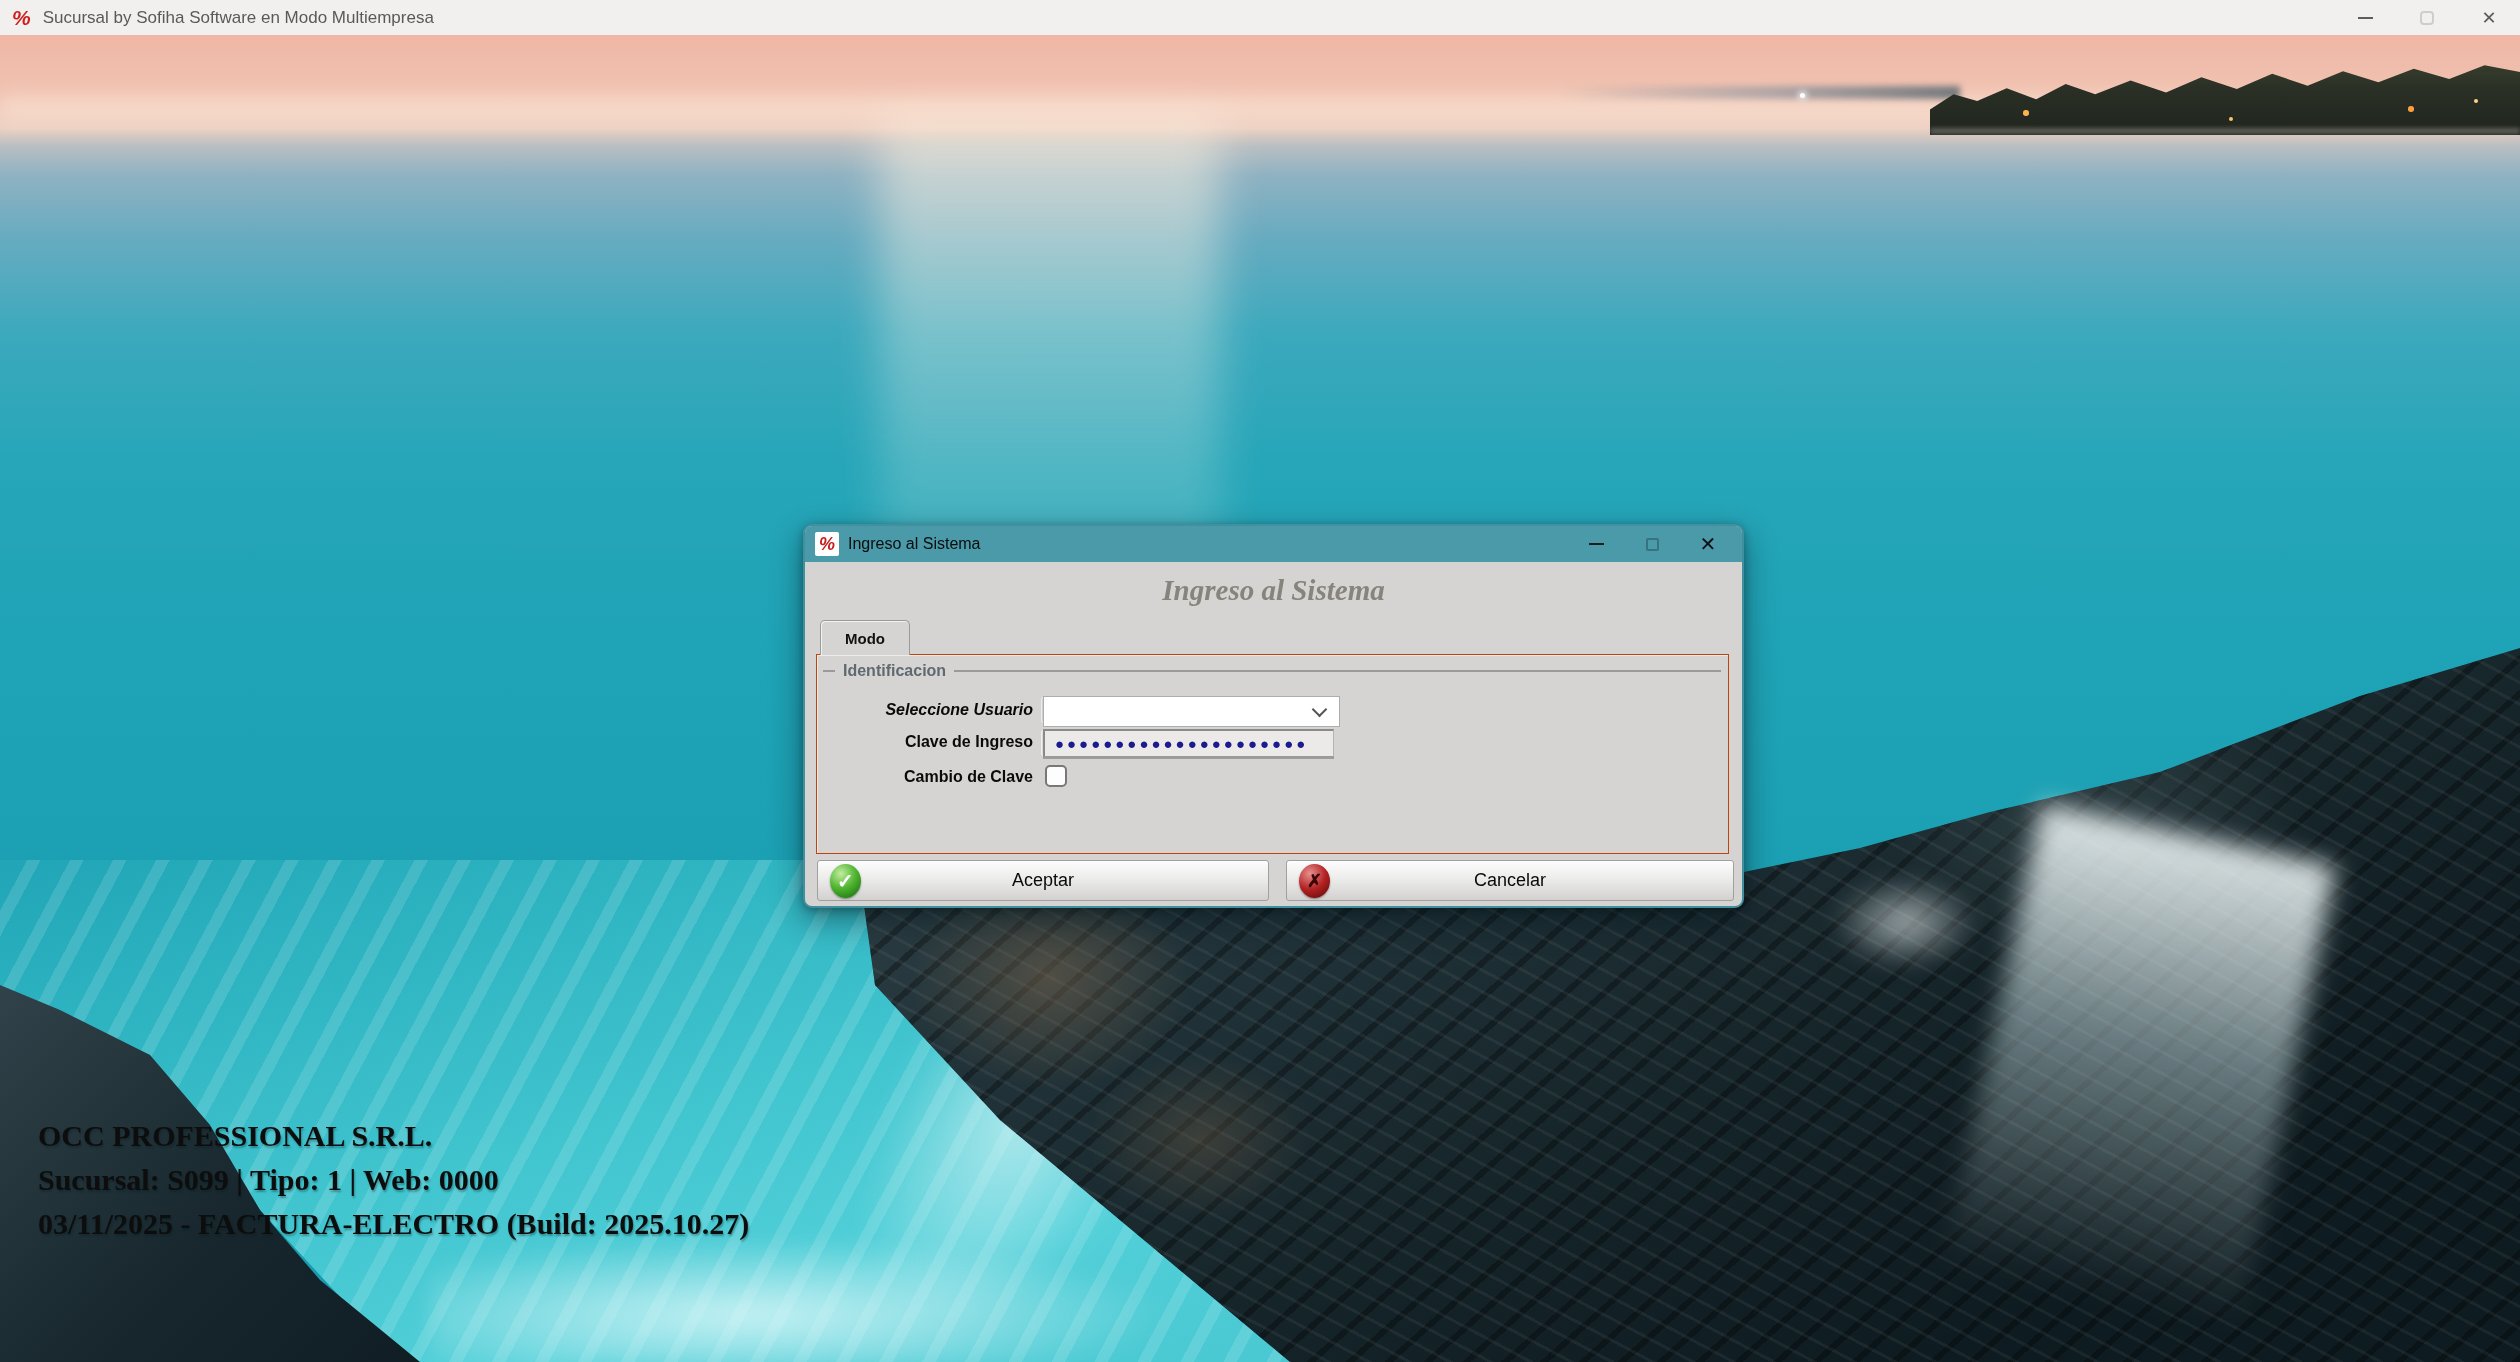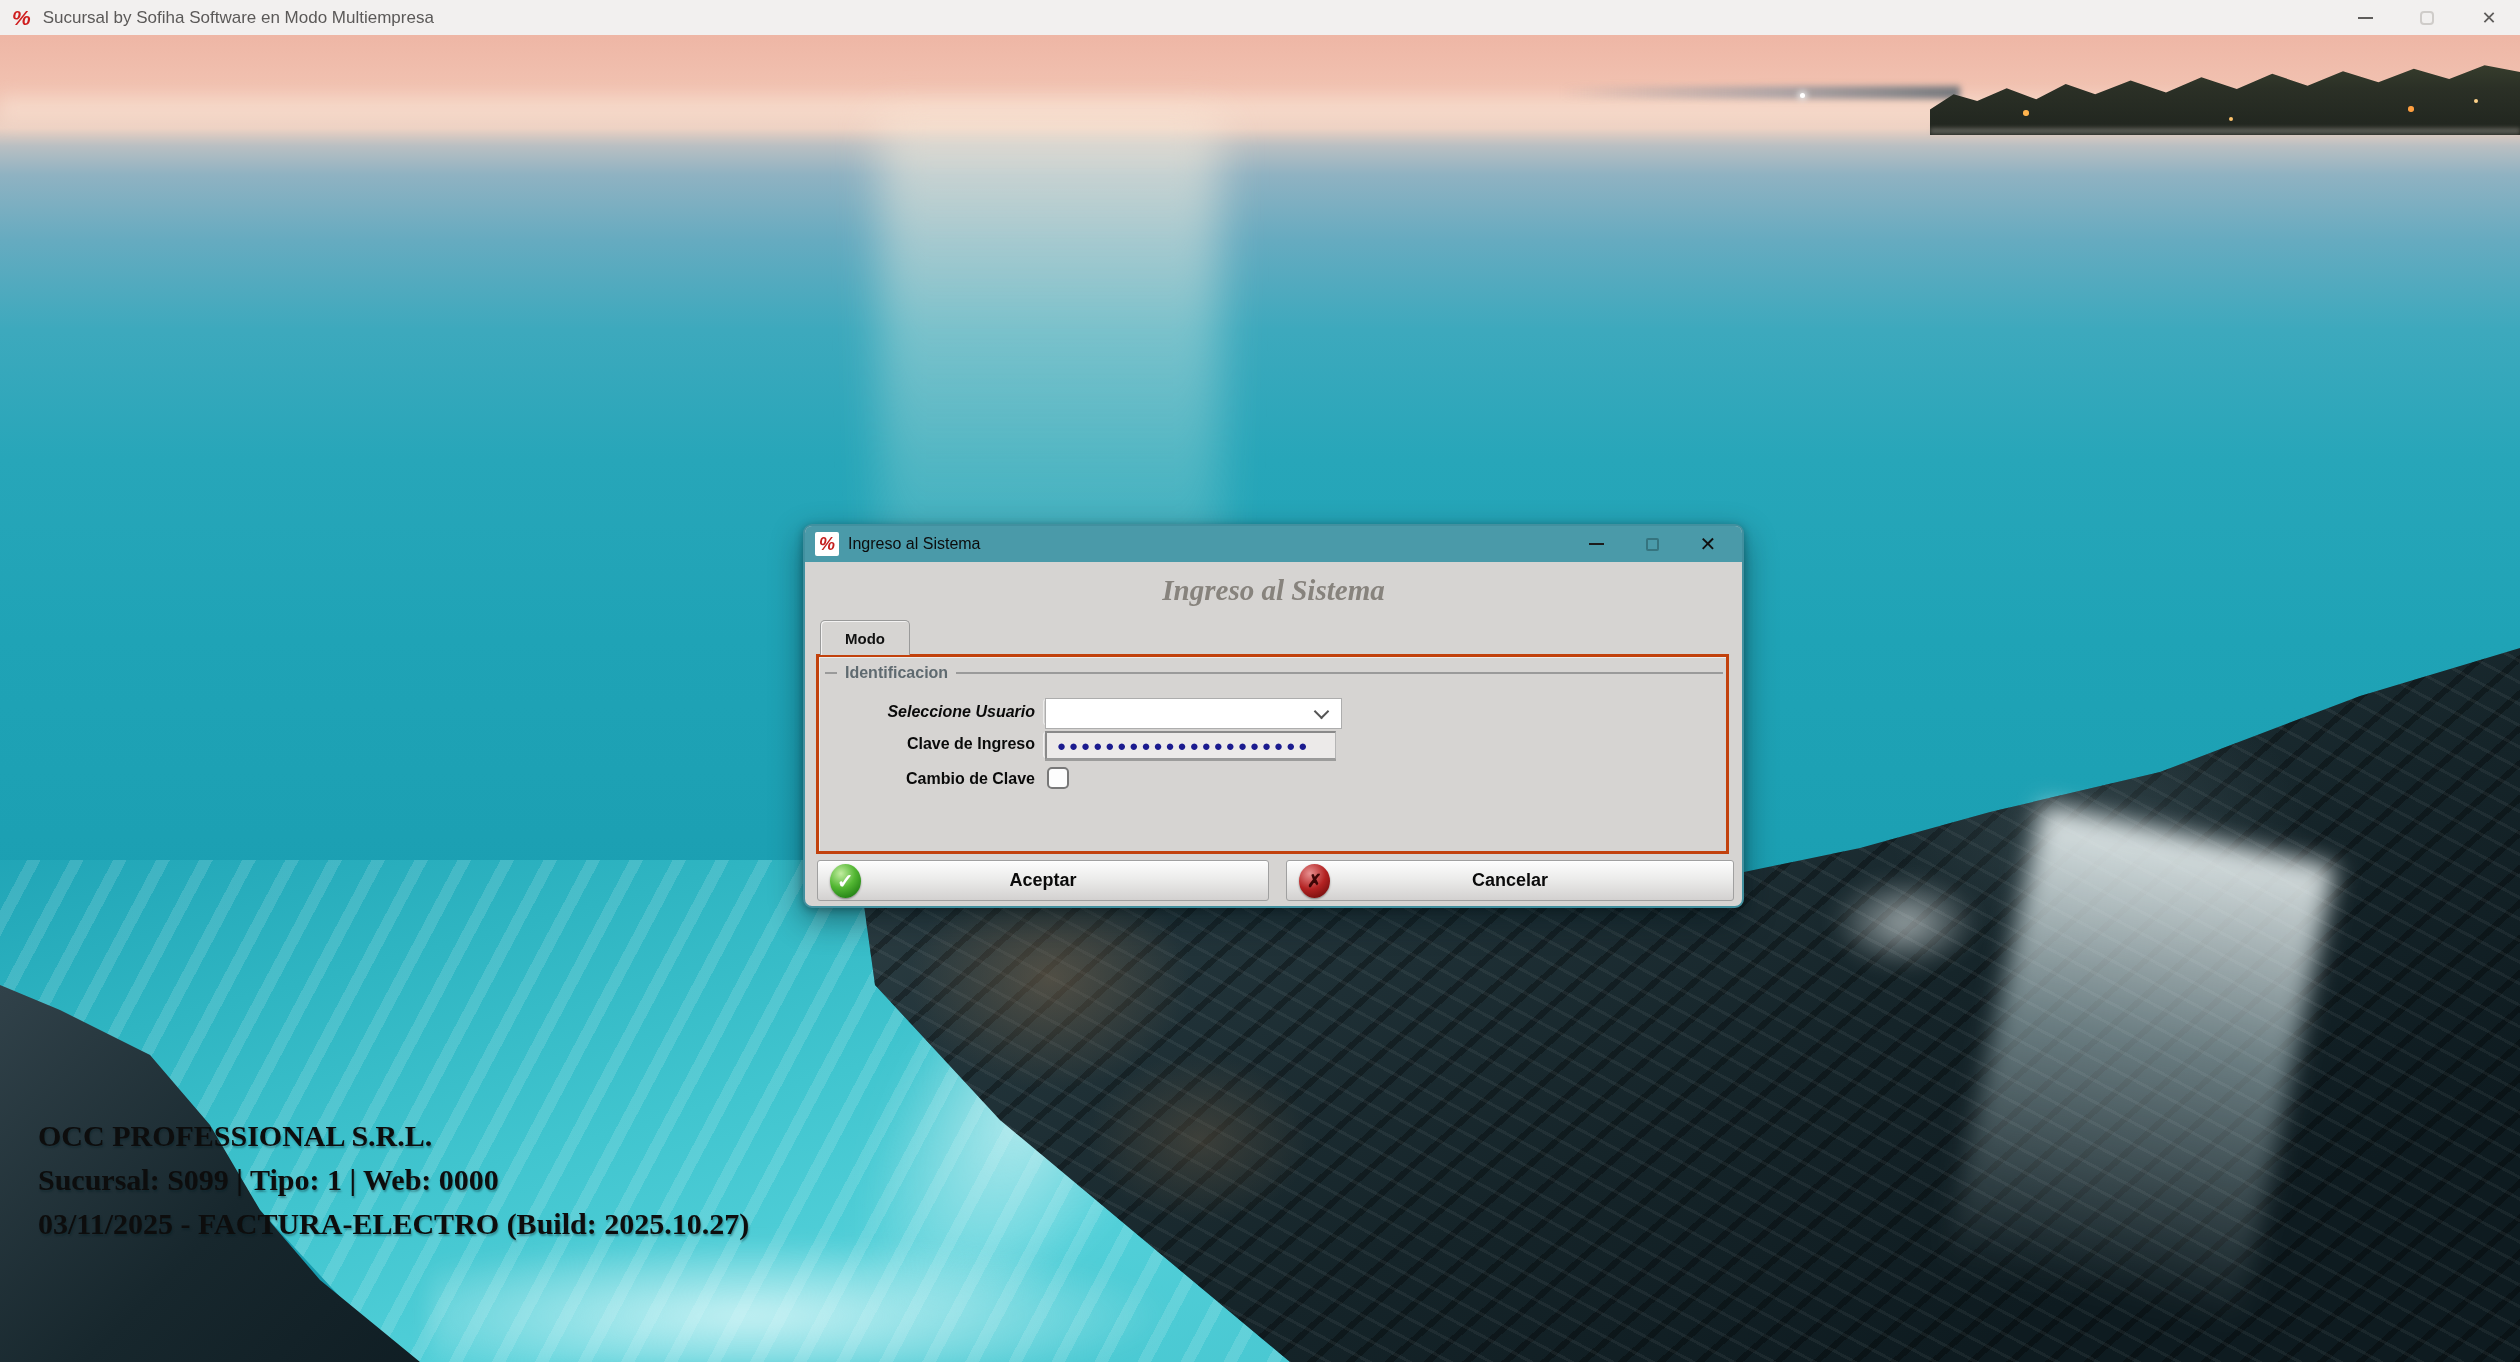--- a/index.html
+++ b/index.html
@@ -82,21 +82,21 @@
   .dlg-ic-min{width:15px;height:2px;background:#1c1c1c;}
   .dlg-ic-max{width:13px;height:13px;border:2px solid rgba(15,45,50,.35);border-radius:2px;}
   .dlg-ic-close{font-size:20px;color:#101010;line-height:1;}
   .dlg-heading{position:absolute;left:0;top:48px;width:100%;text-align:center;
     font-family:"Liberation Serif",serif;font-style:italic;font-weight:bold;font-size:29px;color:#87837d;}
   .dlg-tab{position:absolute;left:15px;top:94px;width:90px;height:35px;background:#d6d4d2;
     border:1px solid #9a9a9a;border-bottom:none;border-radius:5px 5px 0 0;z-index:2;
     box-shadow:inset 1px 1px 0 rgba(255,255,255,.7);
     display:flex;align-items:center;justify-content:center;font-size:15px;font-weight:bold;color:#111;}
   .dlg-panel{position:absolute;left:11px;top:128px;width:913px;height:200px;background:#d6d4d2;
-    border:3px solid #c2410c;box-shadow:inset 1px 1px 0 rgba(255,255,255,.55);}
+    border:1px solid #c2410c;box-shadow:inset 1px 1px 0 rgba(255,255,255,.55);}
   .group-row{position:absolute;left:6px;top:6px;width:898px;height:20px;display:flex;align-items:center;}
   .group-dash{width:12px;height:2px;background:#9a9a9a;}
   .group-label{margin:0 8px;font-size:16px;font-weight:bold;color:#5f6a70;}
   .group-line{flex:1;height:2px;background:#9a9a9a;}
   .form-label{position:absolute;width:186px;text-align:right;font-size:16px;font-weight:bold;color:#0a0a0a;}
   .mini-icon{position:absolute;width:26px;height:26px;border-radius:3px;display:flex;align-items:center;justify-content:center;}
   .icon-user-bg{background:#d0cfce;box-shadow:inset 0 0 0 1px rgba(255,255,255,.6);}
   .arrow-glyph{font-size:16px;color:#2d52c8;font-weight:bold;line-height:1;}
   .icon-aa-bg{background:#dcdad9;box-shadow:inset 0 0 0 1px rgba(255,255,255,.6);}
   .aa-main{font-family:"Liberation Serif",serif;font-weight:bold;font-size:19px;color:#c22525;line-height:1;}
@@ -118,21 +118,21 @@
     background:linear-gradient(180deg,#fdfdfd 0%,#ececeb 45%,#d3d1d0 100%);
     display:flex;align-items:center;box-shadow:inset 0 1px 0 #fff;}
   .btn-accept{left:12px;width:452px;}
   .btn-cancel{left:481px;width:448px;}
   .orb{width:31px;height:34px;border-radius:50%;margin-left:12px;display:flex;align-items:center;justify-content:center;
     box-shadow:0 1px 2px rgba(0,0,0,.4);}
   .orb-green{background:radial-gradient(circle at 35% 28%,#c2eda0,#53b733 45%,#1f7d12 85%);}
   .orb-red{background:radial-gradient(circle at 35% 28%,#e89090,#b32222 50%,#6f0c0c 88%);}
   .orb-check{color:#fff;font-size:20px;font-weight:bold;line-height:1;}
   .orb-x{color:#3d0606;font-size:18px;font-weight:bold;line-height:1;}
-  .dlg-action-label{flex:1;text-align:center;margin-left:-43px;font-size:18px;font-weight:bold;color:#0a0a0a;}
+  .dlg-action-label{flex:1;text-align:center;margin-left:-43px;font-size:18px;font-weight:normal;color:#0a0a0a;}
 
   
   .overlay{position:absolute;left:38px;top:1108px;z-index:20;}
   .ov-line1{font-size:48px;font-weight:bold;letter-spacing:-1px;color:#fff;
     text-shadow:4px 4px 3px rgba(0,0,0,.85),1px 1px 0 rgba(0,0,0,.9);}
   .ov-line{font-size:30px;font-weight:bold;color:#0d0d0d;margin-top:11px;line-height:1.1;
     text-shadow:1px 2px 2px rgba(0,30,35,.35);font-family:Liberation Serif, serif;}
 </style>
 </head>
 <body>

